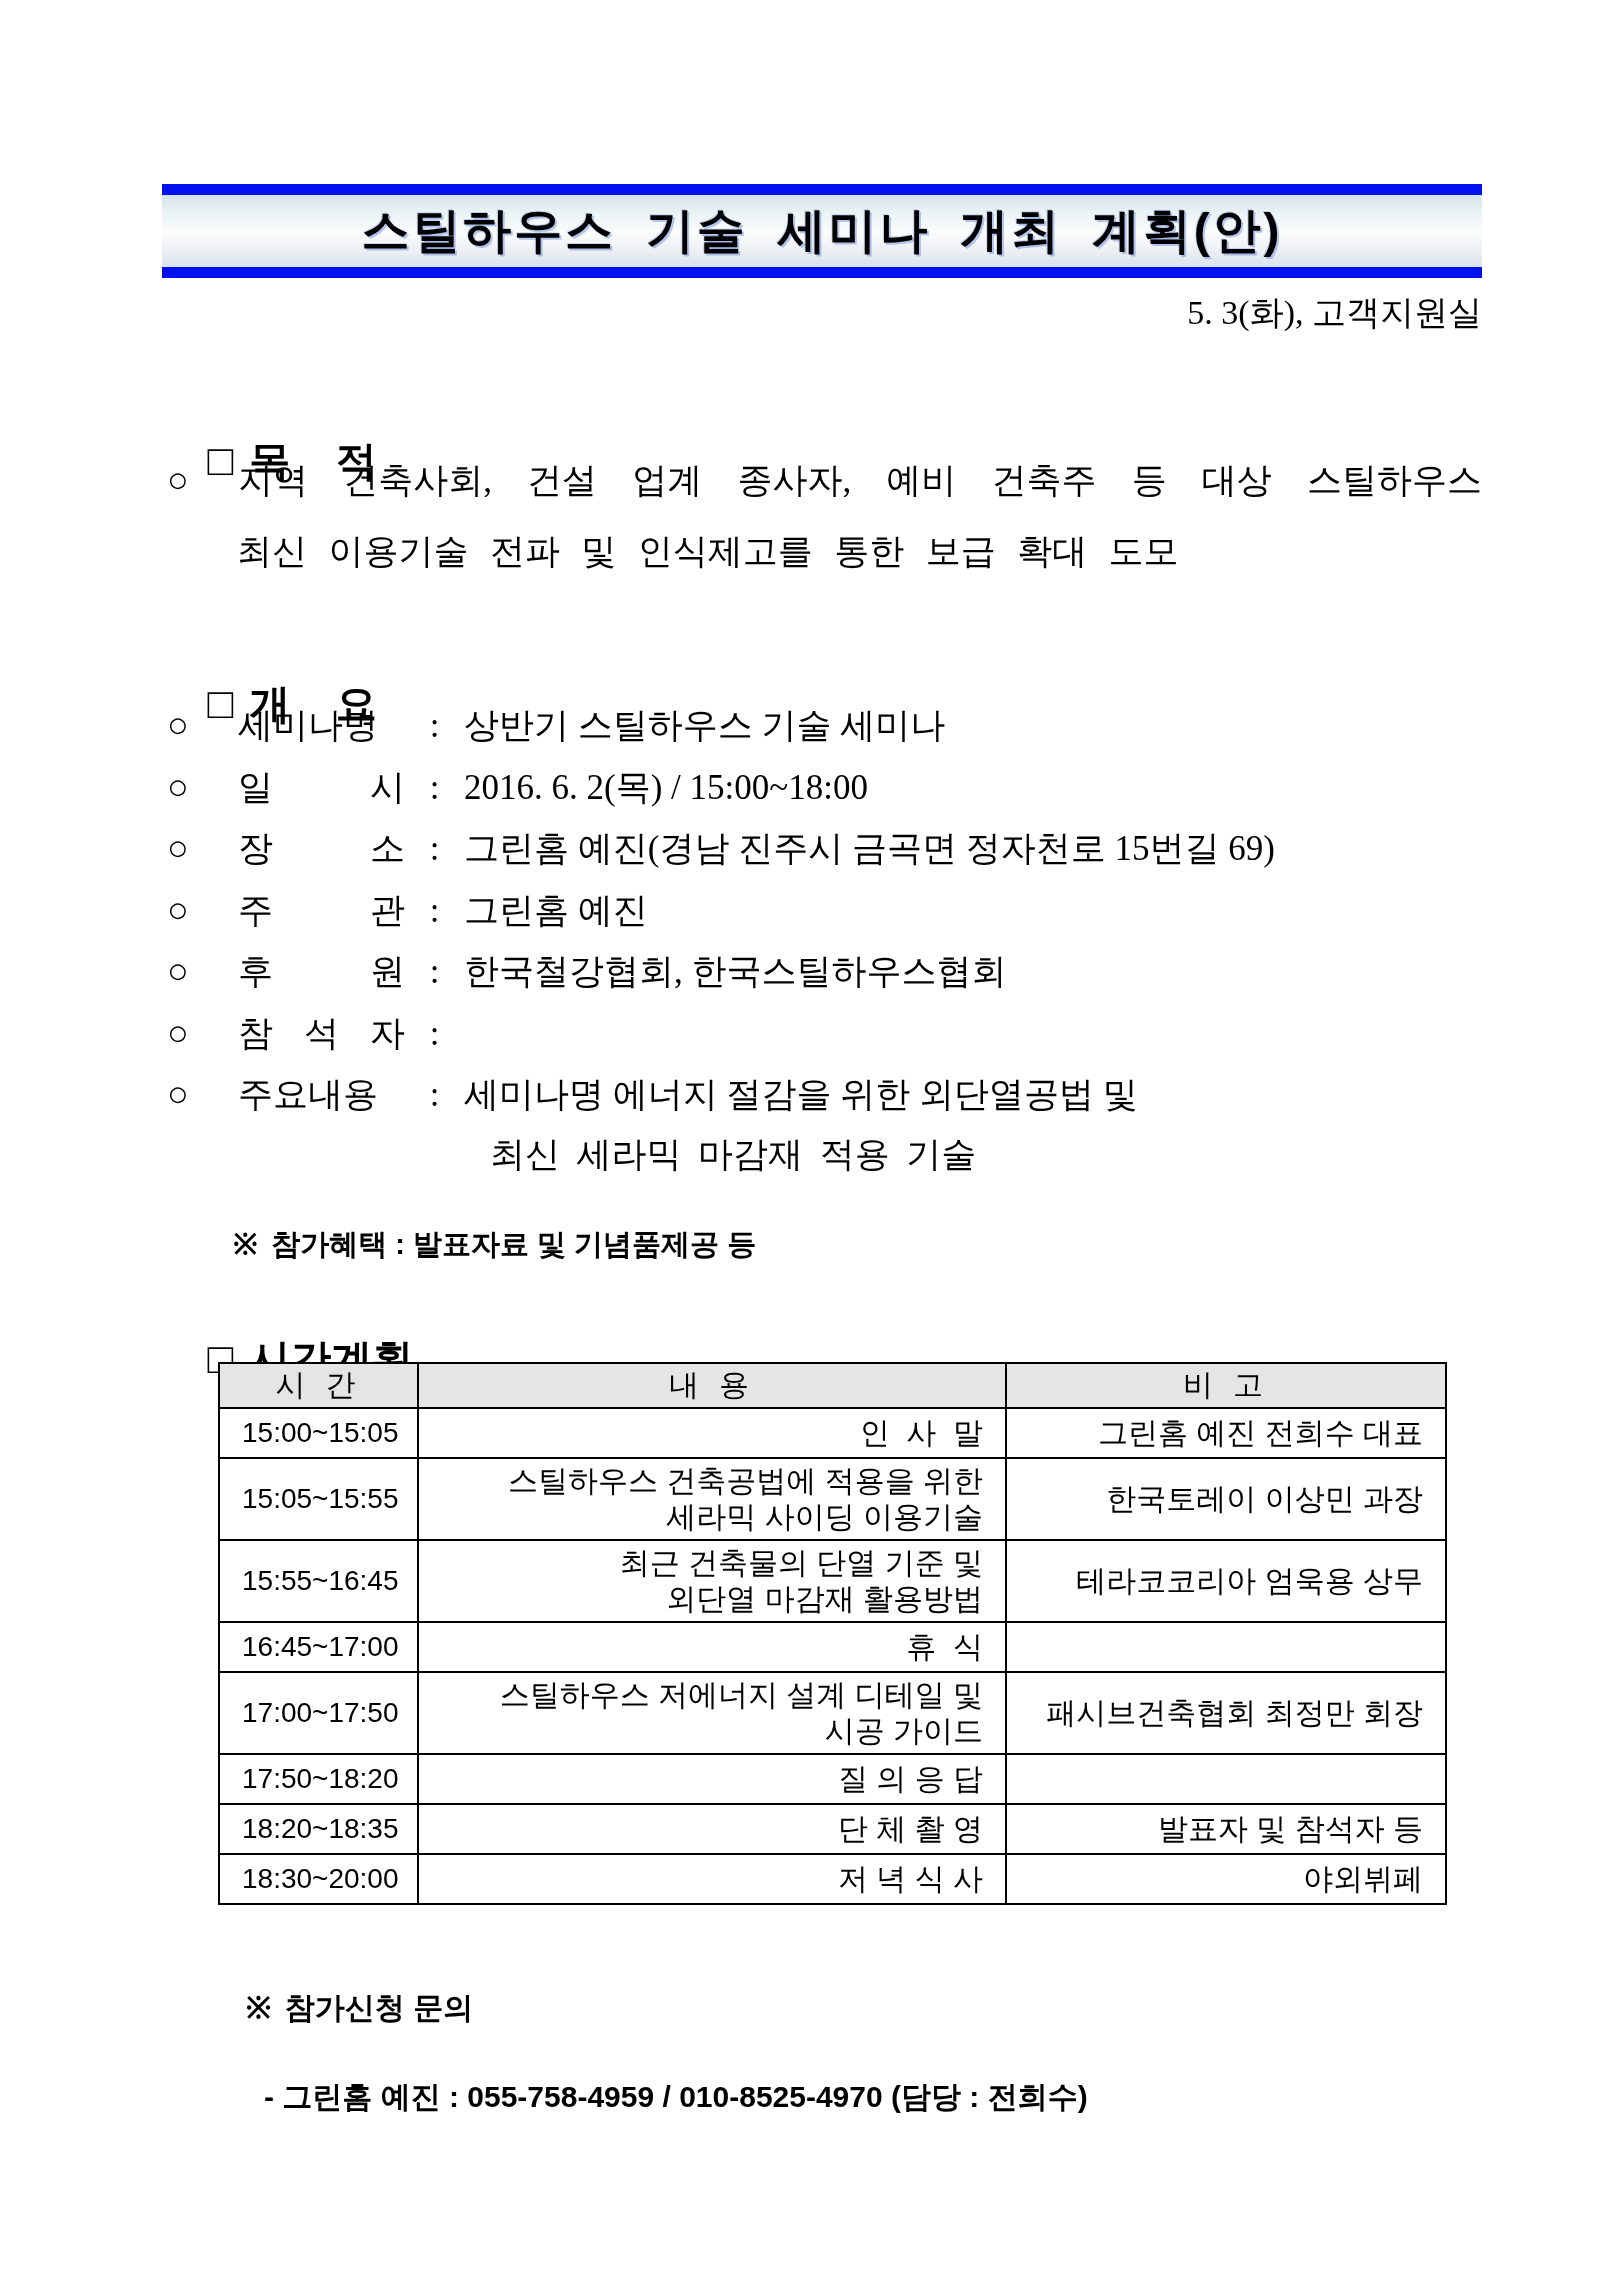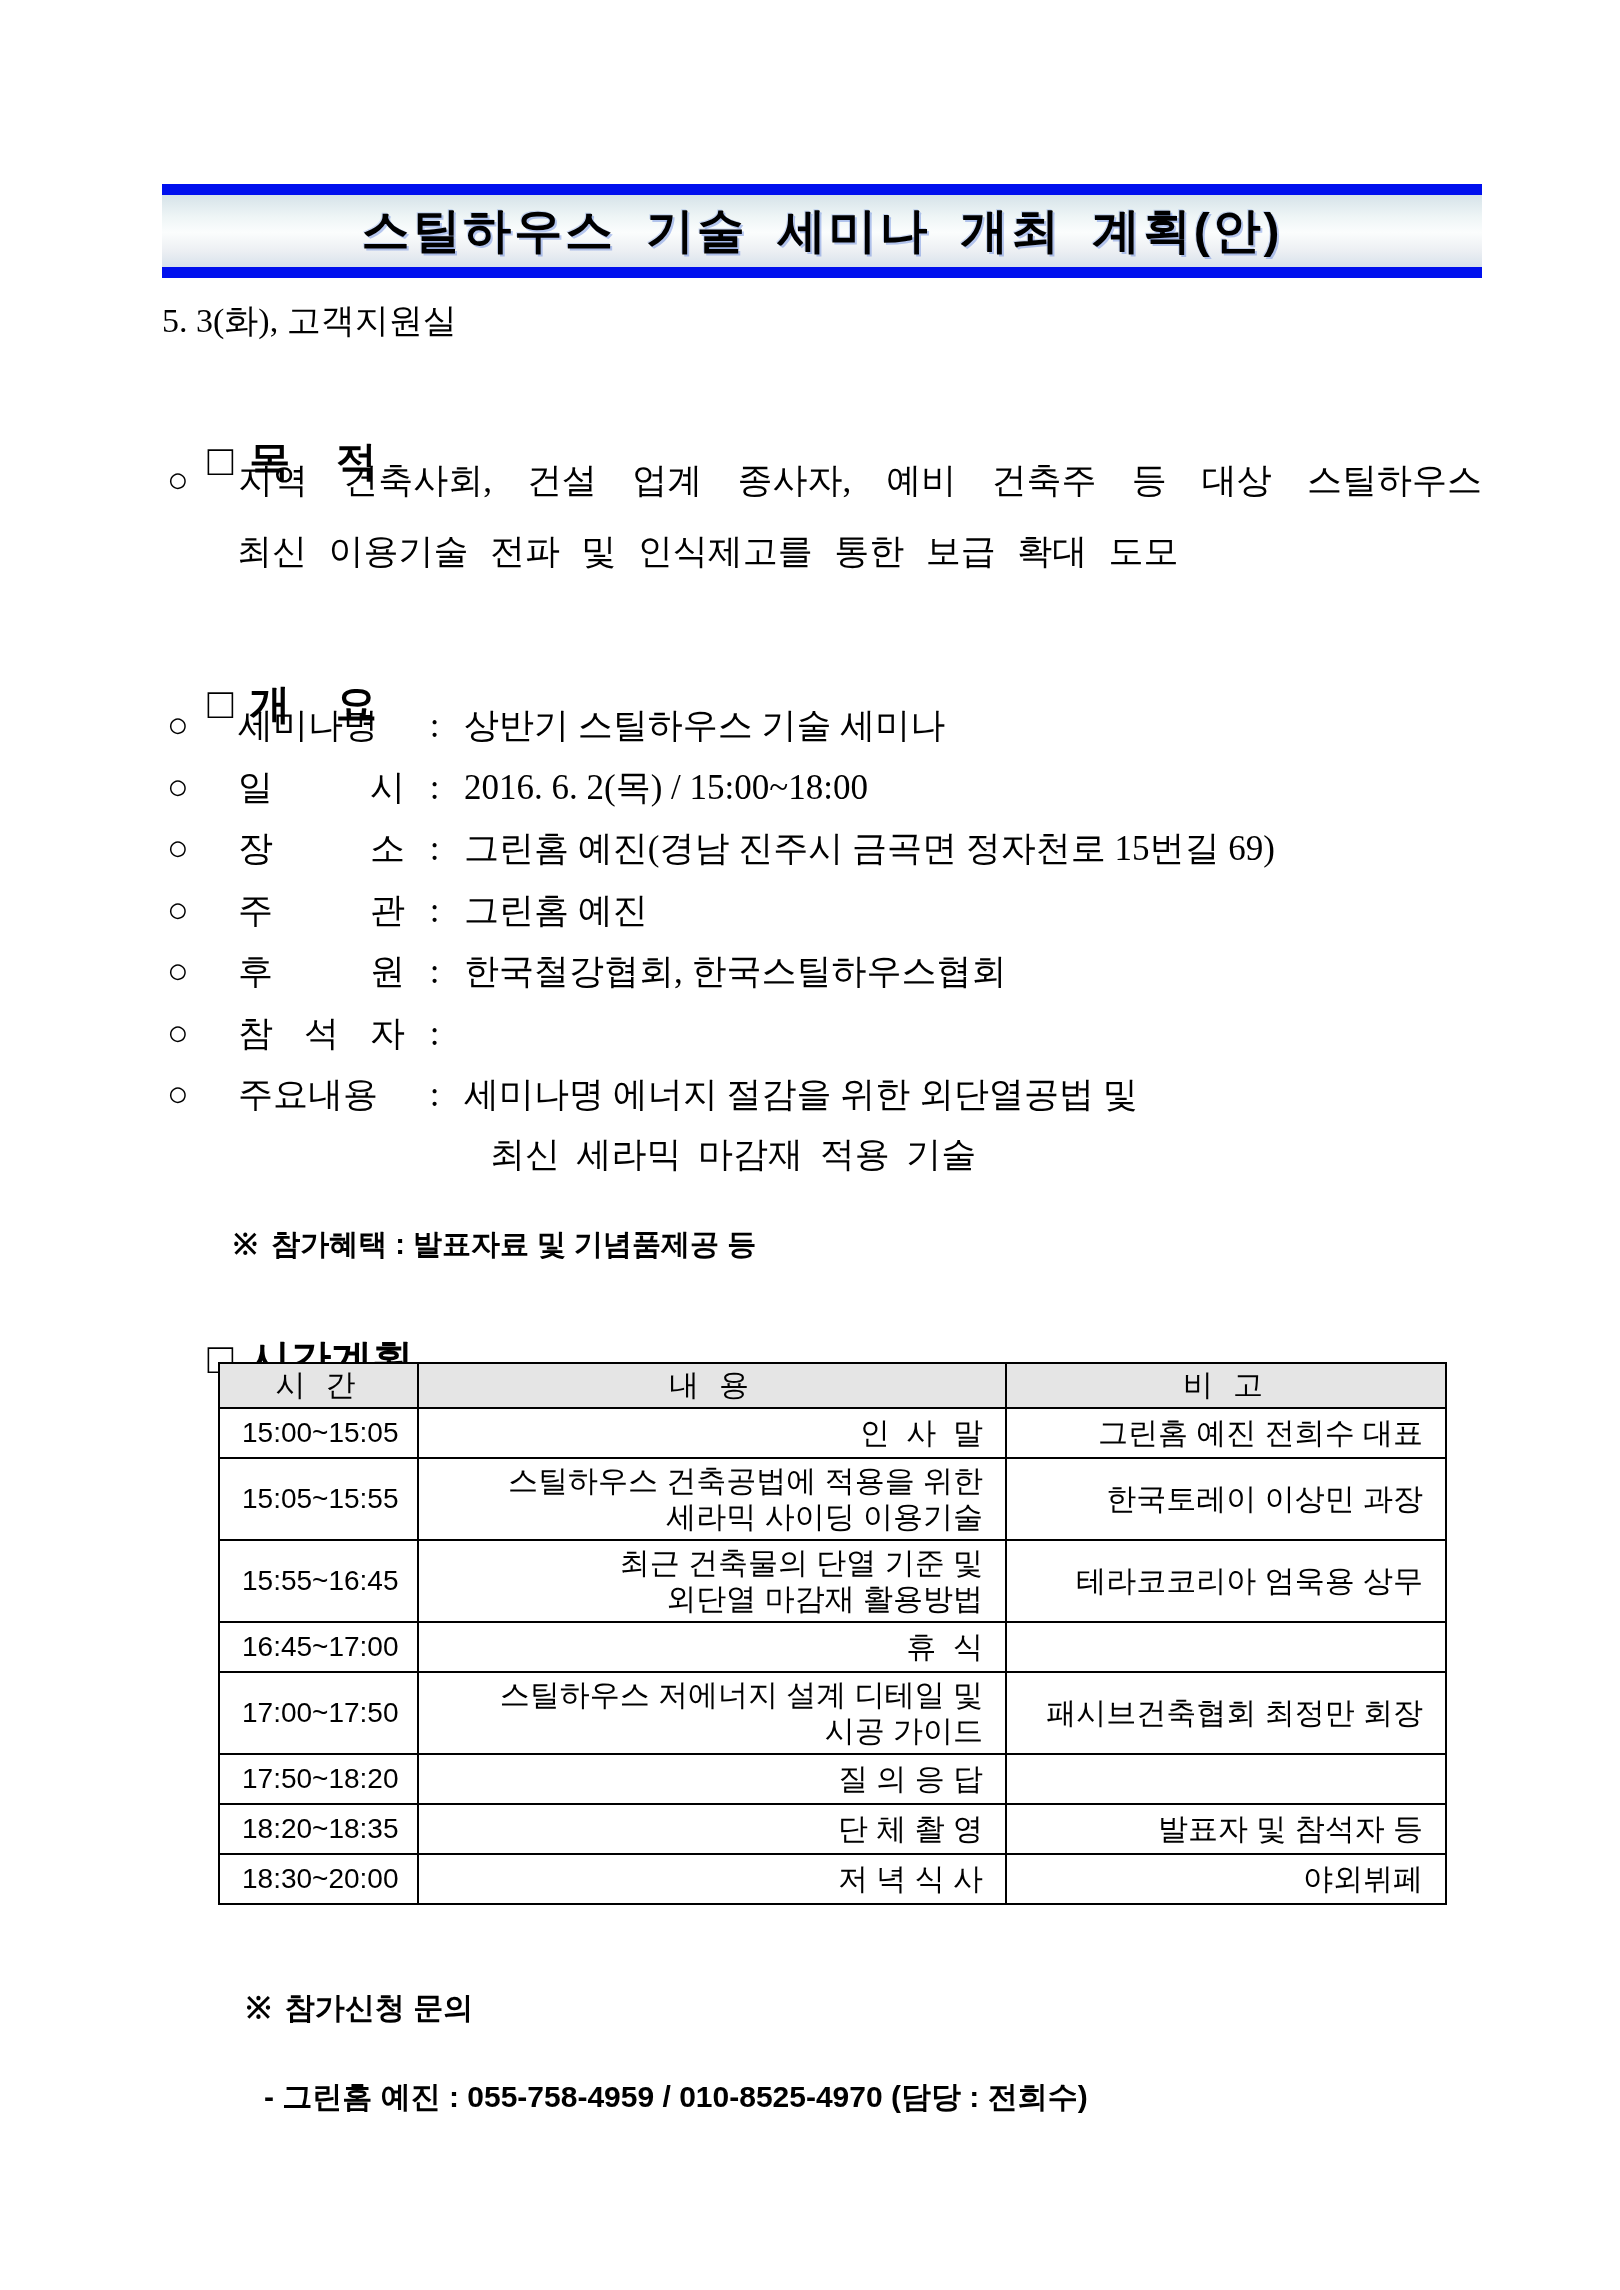--- a/index.html
+++ b/index.html
@@ -24,22 +24,22 @@
   .banner-title{
     font-family:"Liberation Sans",sans-serif;
     font-weight:bold;font-size:48px;letter-spacing:2.9px;word-spacing:13.7px;
     white-space:pre;
     text-shadow:2px 2px 0 rgba(70,110,215,0.38), -1px -1px 0 rgba(70,110,215,0.25);
     text-align:right;
   }
 
   
   .date-line{
-    position:absolute;left:162px;top:300px;width:1320px;
-    text-align:left;font-size:34px;line-height:41px;white-space:pre;
+    position:absolute;left:162px;top:292px;width:1320px;
+    text-align:right;font-size:34px;line-height:41px;white-space:pre;
   }
 
   
   .sec-head{
     position:absolute;left:162px;
     font-family:"Liberation Sans",sans-serif;font-weight:bold;font-size:41px;line-height:47px;
     white-space:pre;
   }
   .sec-head .sq{font-weight:normal;margin-right:15.7px;font-size:43px;}
   #h-purpose{top:390px;}

